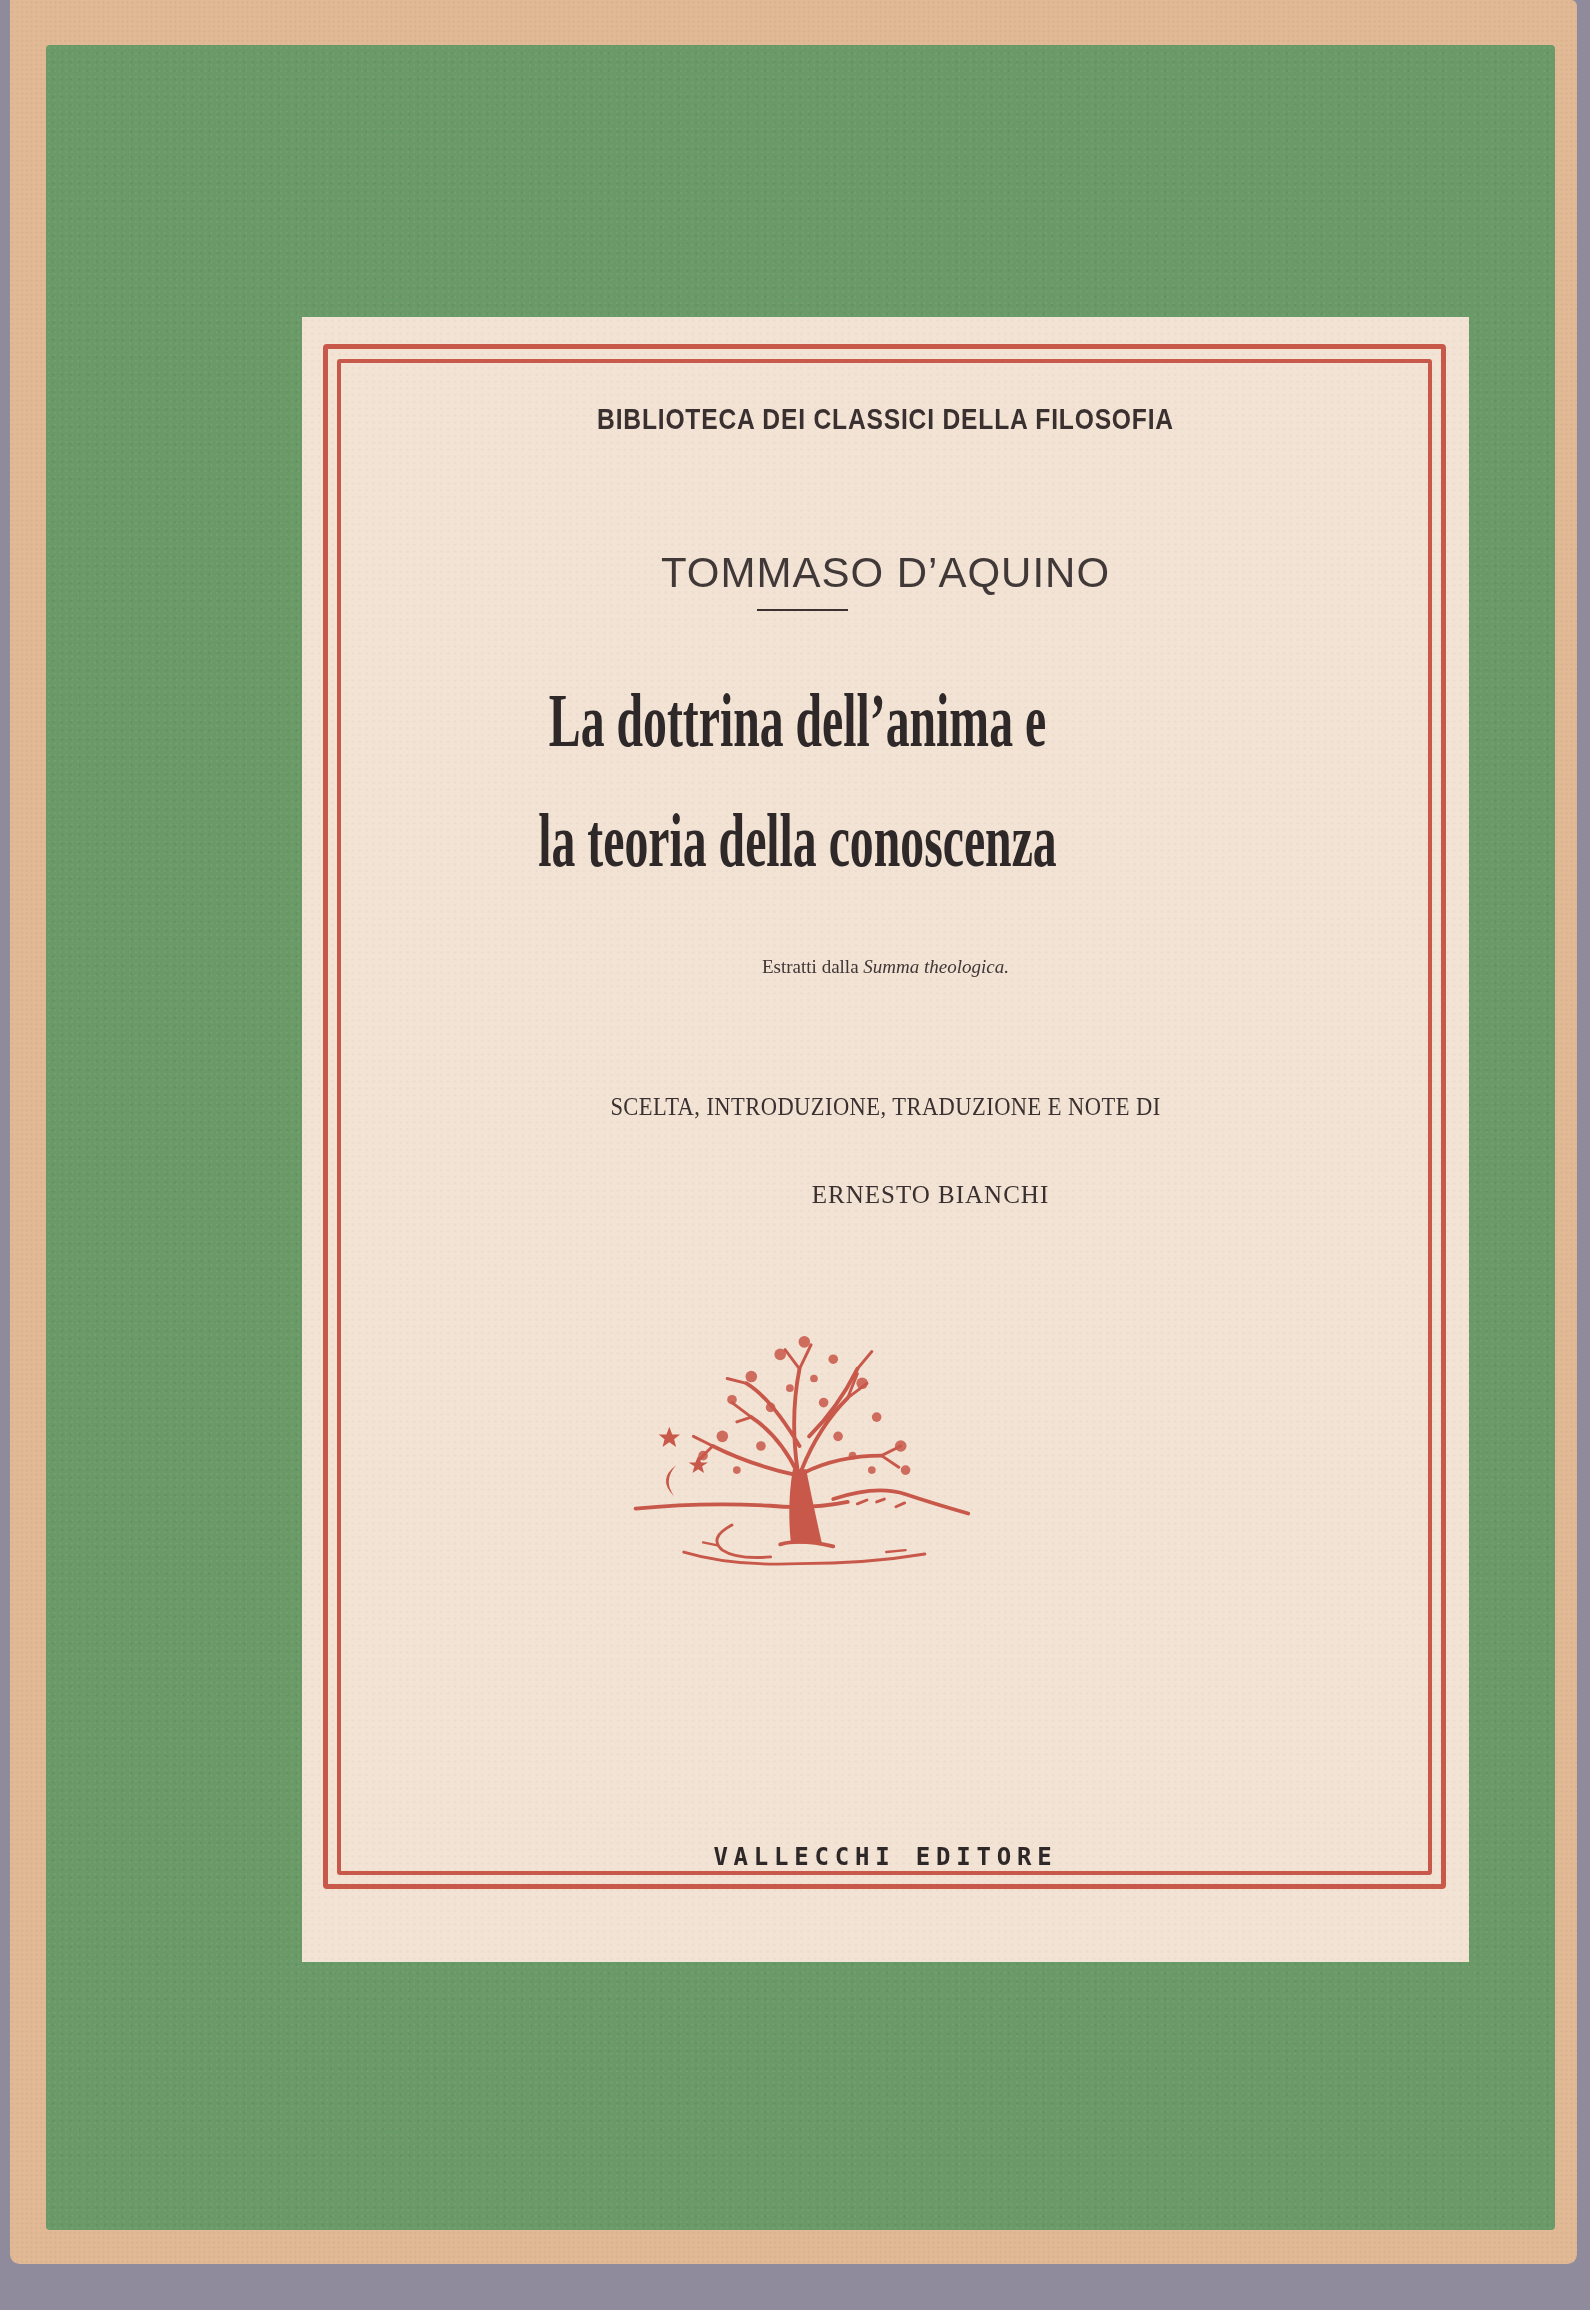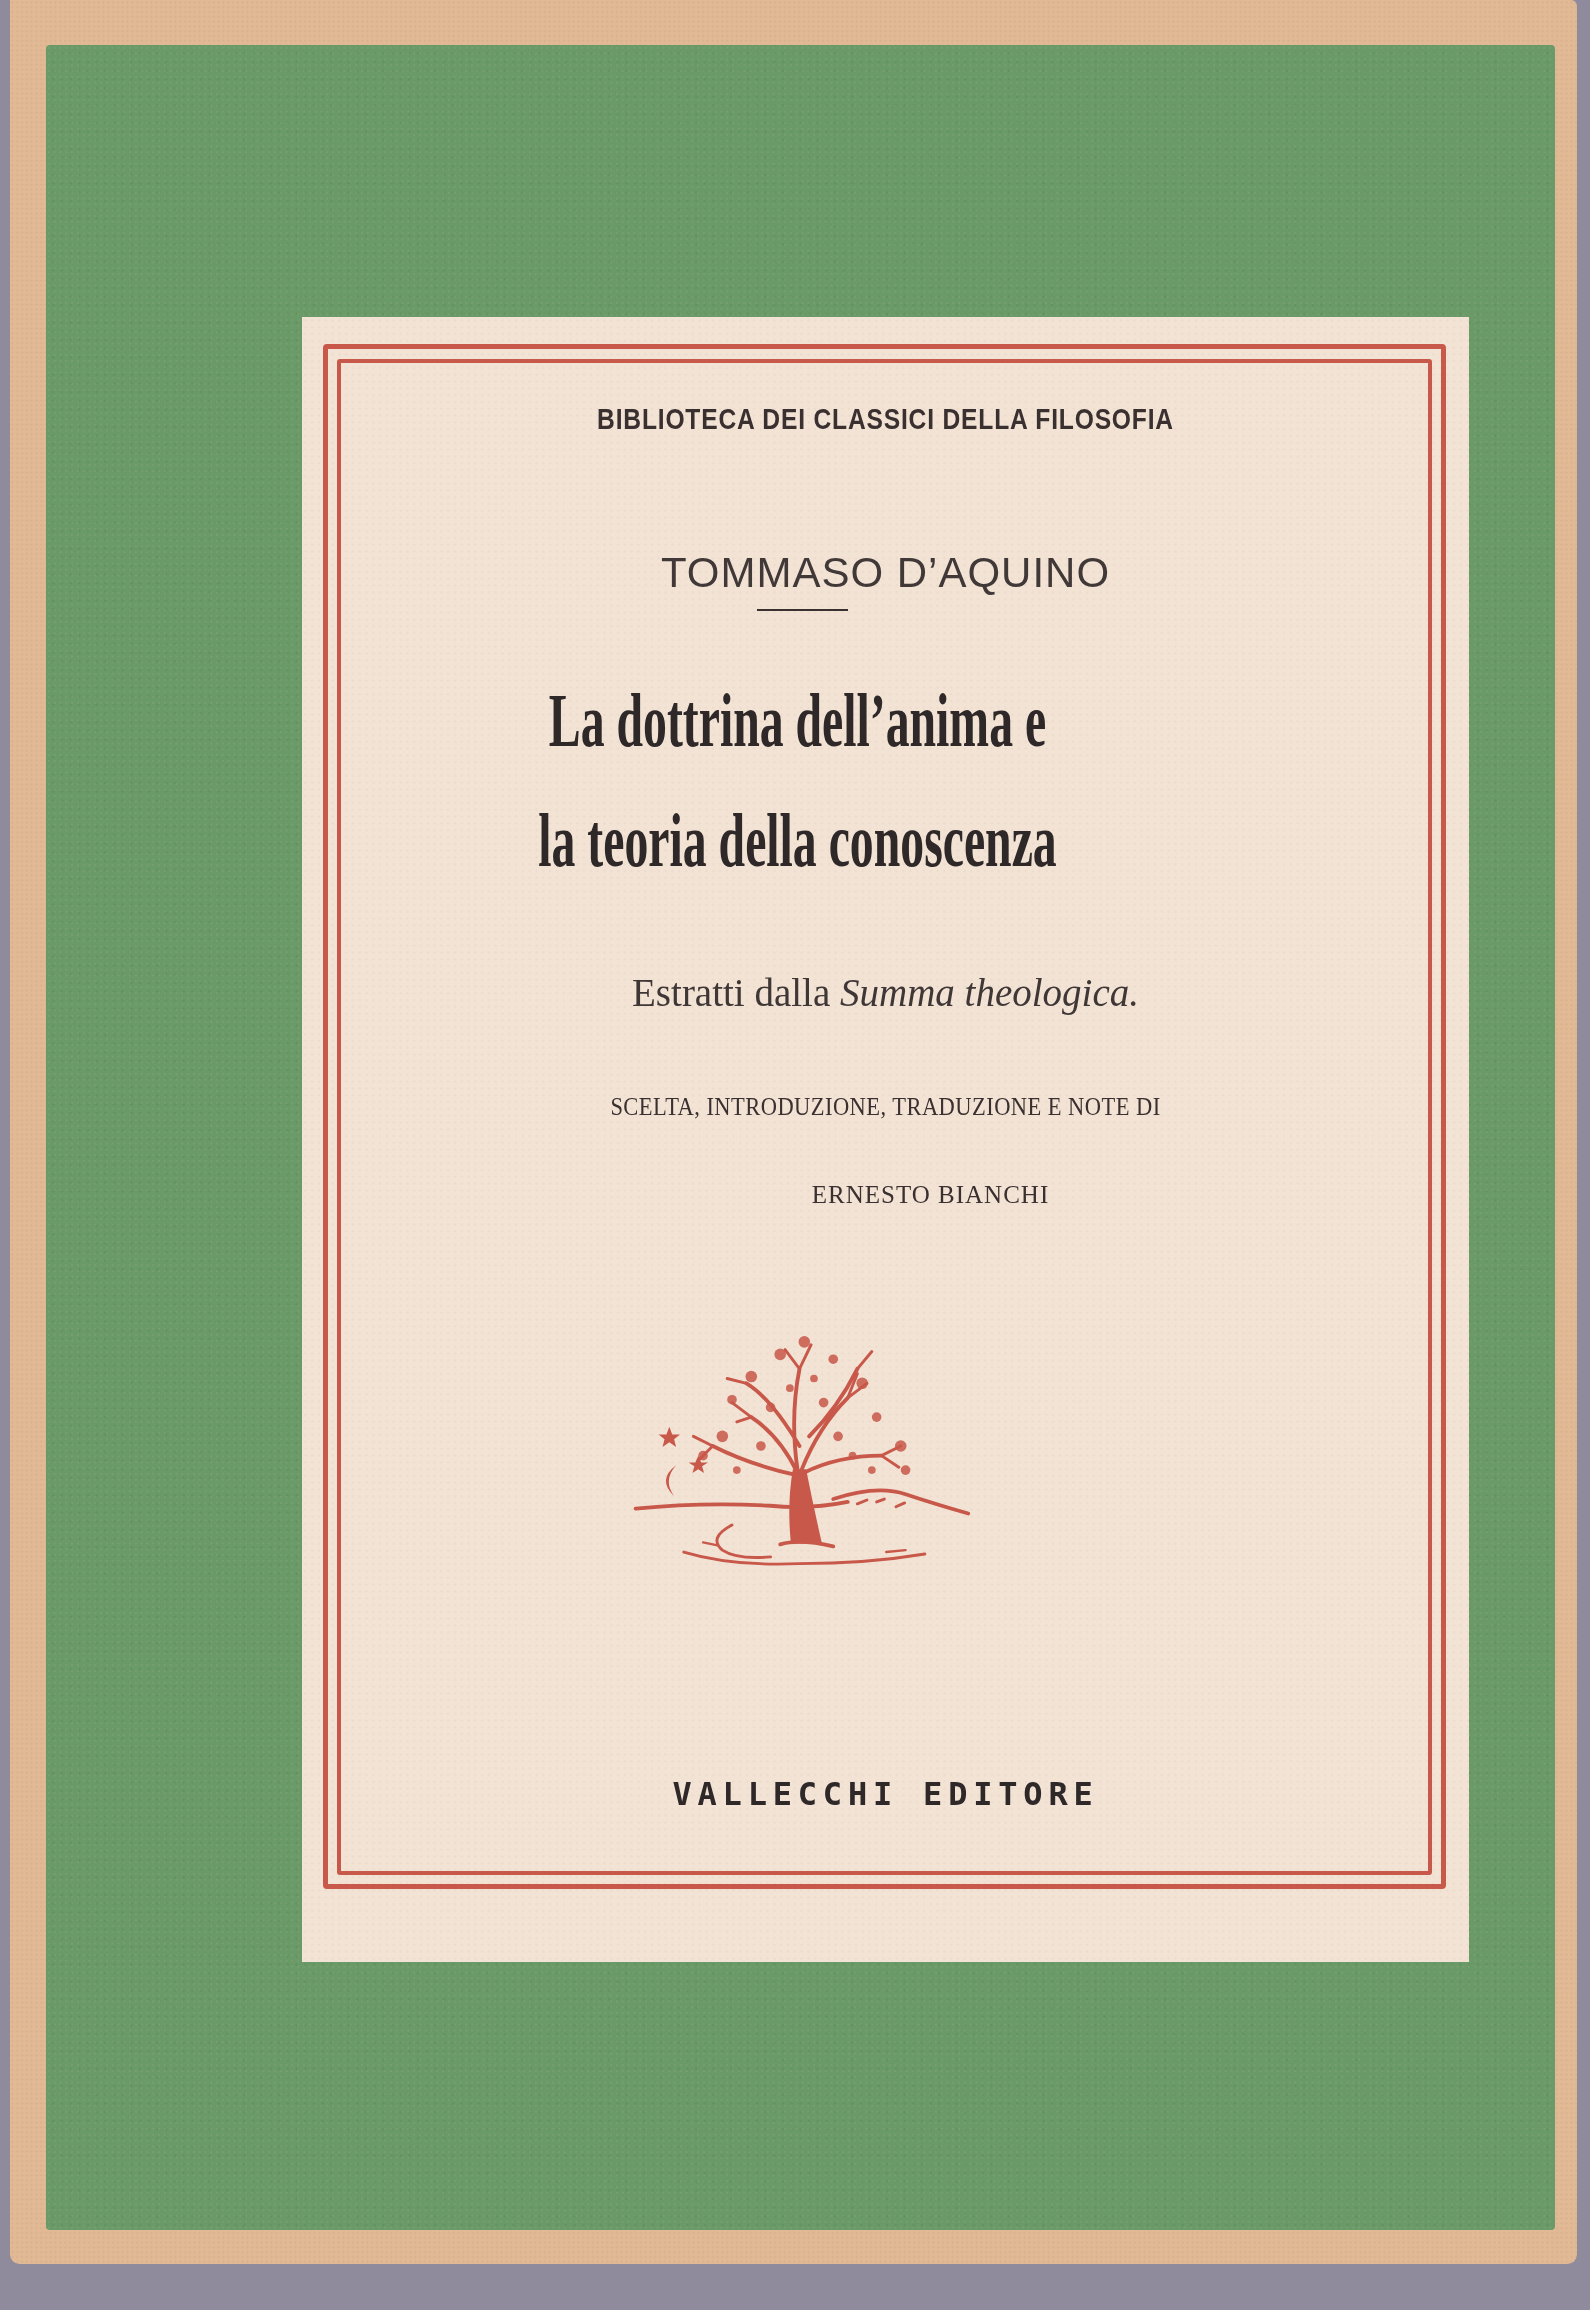--- a/index.html
+++ b/index.html
@@ -56,36 +56,36 @@
     position:absolute; top:292px; left:455px; width:91px; height:1.9px; background:#3a3030;
   }
   .title {
     font-family:"Liberation Serif", serif; font-weight:bold; font-size:77px;
     color:#2e2828; transform:scaleX(0.62); transform-origin:center; white-space:nowrap;
     left:-290px; width:1571px;
   }
   .title1 { top:359px; }
   .title2 { top:479px; }
   .subtitle {
-    top:639px; font-family:"Liberation Serif", serif; font-size:39px; color:#3f3636;margin-top:14px;
+    top:639px; font-family:"Liberation Serif", serif; font-size:19px; color:#3f3636;
   }
   .subtitle i { font-style:italic; }
   .credits {
     top:776px; font-family:"Liberation Serif", serif; font-size:25px; letter-spacing:0.5px;
     transform:scaleX(0.9); transform-origin:center;
   }
   .editor-name {
     top:864px; font-family:"Liberation Serif", serif; font-size:25px; letter-spacing:1px;margin-left:45px;
   }
   .emblem {
     position:absolute; left:314px; top:994px; width:367px; height:270px;
   }
   .publisher {
-    top:1458px; font-family:"DejaVu Sans Mono", monospace; font-weight:bold;
-    font-size:32px; letter-spacing:5.8px; color:#2e2828;
+    top:1526px; font-family:"DejaVu Sans Mono", monospace; font-weight:bold;
+    font-size:24px; letter-spacing:5.8px; color:#2e2828;
   }
 </style>
 </head>
 <body>
 
 <div class="book">
   <div class="cover"></div>
 </div>
 
 <div class="label">

